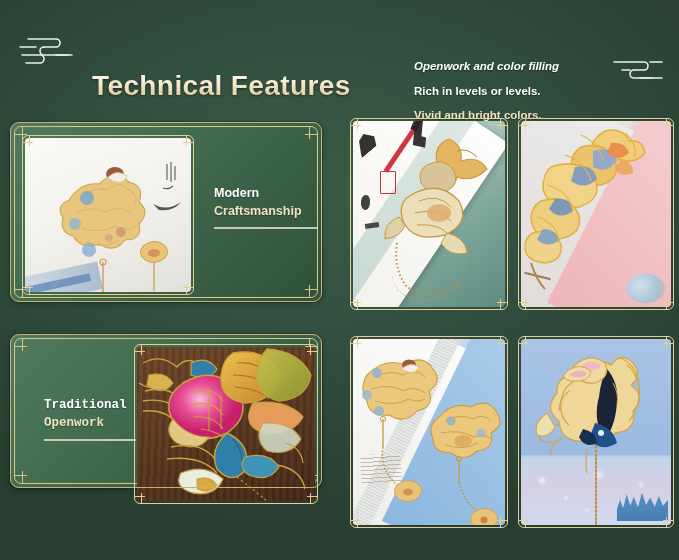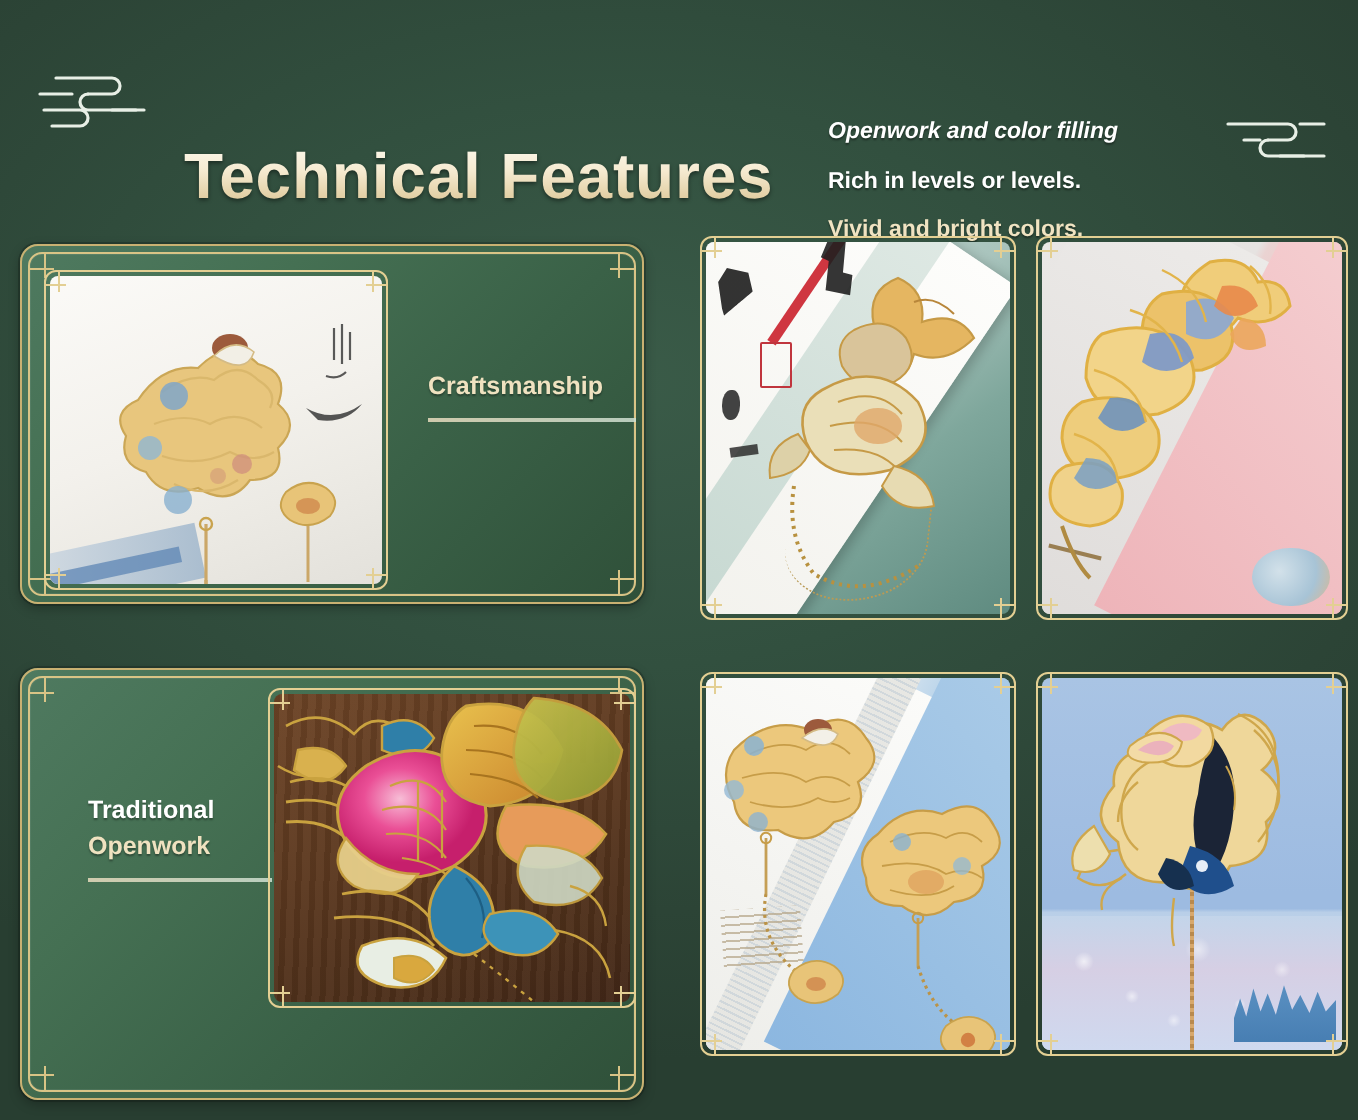--- a/index.html
+++ b/index.html
@@ -16,21 +16,21 @@
   }
 
   
   .cloud{position:absolute;}
   .cloud svg{display:block;}
 
   
   .header{position:absolute;left:0;top:26px;width:679px;height:84px;}
   .title{
     position:absolute;left:92px;top:44px;
-    font-size:32px;font-weight:bold;letter-spacing:.4px;
+    font-size:28px;font-weight:bold;letter-spacing:.4px;
     background:linear-gradient(180deg,#fdfaf0 0%,#f5ead0 42%,#e2cfa4 78%,#d6bf8e 100%);
     -webkit-background-clip:text;background-clip:text;
     color:transparent;-webkit-text-fill-color:transparent;
     text-shadow:none;
     filter:drop-shadow(0 1px 1px rgba(0,0,0,.45));
     white-space:nowrap;
   }
   .bullets{position:absolute;left:414px;top:35px;}
   .bullets div{
     font-size:11.5px;font-weight:bold;line-height:1;margin-bottom:13px;
@@ -271,26 +271,27 @@
               <path d="M146 24 v20"></path>
               <path d="M150 28 v14"></path>
             <path d="M138 50 q6 2 10 -2"></path>
             <path d="M128 66 q14 8 28 -2 q-8 10 -22 8 Z" fill="#2e2e2e" stroke="none"></path>
           </g>
         </svg>
       </div>
     </div>
 
     <div class="caption" style="left:204px;top:62px;width:104px;">
+      <div class="l1">Modern</div>
       <div class="l2">Craftsmanship</div>
       <div class="rule"></div>
     </div>
   </div>
 
-  <div class="card" style="left:10px;top:334px;width:312px;height:216px;">
+  <div class="card" style="left:10px;top:334px;width:312px;height:154px;font-family:Liberation Mono, monospace;">
     <div class="notch nt-tl">
         <i class="h"></i>
         <i class="v"></i>
       </div>
     <div class="notch nt-tr">
         <i class="h"></i>
         <i class="v"></i>
       </div>
     <div class="notch nt-bl">
         <i class="h"></i>

